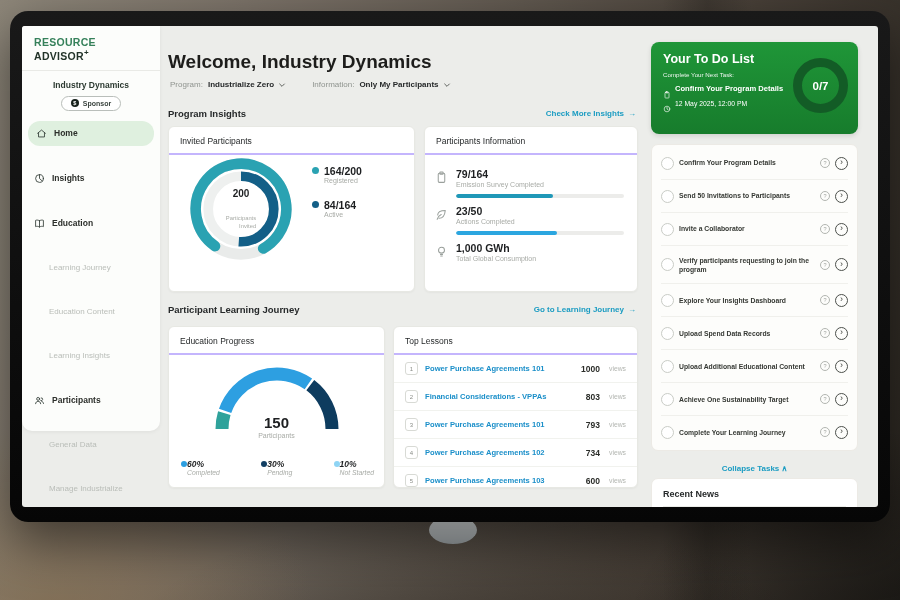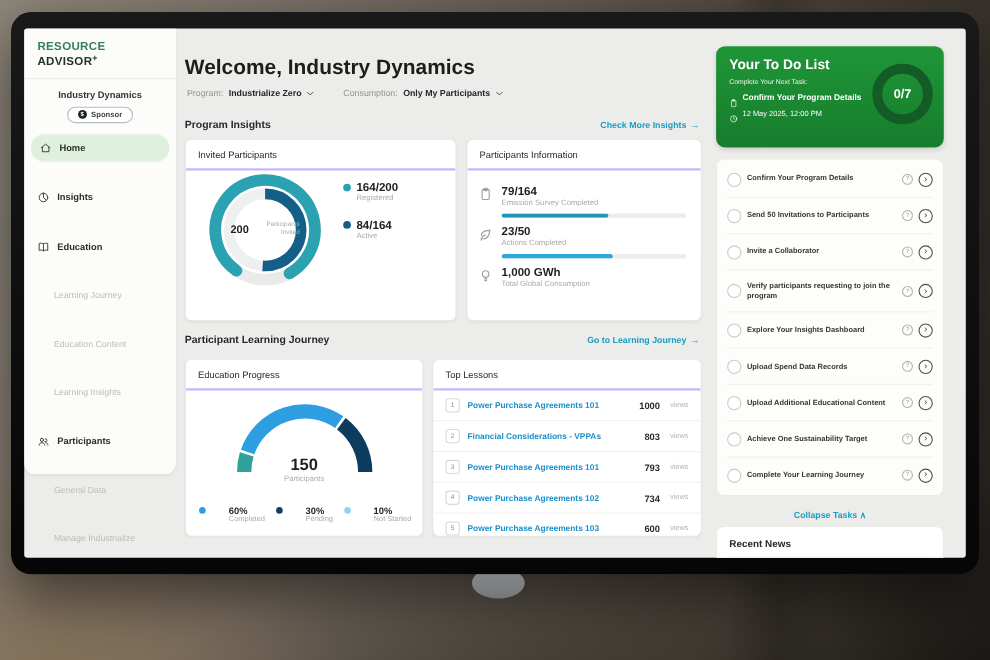--- a/index.html
+++ b/index.html
@@ -60,21 +60,21 @@
   .card{position:absolute;background:#fff;border:1px solid #e7e8e3;border-radius:6px;
     box-shadow:0 1px 2px rgba(0,0,0,.04);box-sizing:border-box;overflow:hidden;}
   .card-title{padding:9px 11px 7px;font-size:8.5px;font-weight:normal;color:#26292a;
     border-bottom:2px solid #c4b5fd;}
   #card-invited{left:0;top:100px;width:247px;height:166px;}
   #card-info{left:256px;top:100px;width:214px;height:166px;}
   #card-edu{left:0;top:300px;width:217px;height:162px;}
   #card-lessons{left:225px;top:300px;width:245px;height:162px;}
   
   .donut-wrap{position:absolute;left:18px;top:28px;width:108px;height:108px;}
-  .donut-center{position:absolute;inset:0;display:flex;flex-direction:row;align-items:center;
+  .donut-center{position:absolute;inset:0;display:flex;flex-direction:column;align-items:center;
     justify-content:center;text-align:right;gap:16px;}
   .dc-val{font-size:10px;font-weight:bold;color:#1d1f21;}
   .dc-lab{font-size:5.8px;color:#a8aba6;line-height:1.35;}
   .inv-legend{position:absolute;left:143px;top:38px;display:flex;flex-direction:column;gap:15px;}
   .ileg{display:flex;gap:5px;}
   .dot{width:7px;height:7px;border-radius:50%;margin-top:2px;flex:0 0 7px;}
   .ileg-val{font-size:10.5px;font-weight:bold;color:#1d1f21;}
   .ileg-lab{font-size:7px;color:#a8aba6;}
   
   .metrics{padding:6px 0 0;}
@@ -84,21 +84,21 @@
   .mval{font-size:10.5px;font-weight:bold;color:#1d1f21;}
   .mlab{font-size:7px;color:#a8aba6;margin-top:1px;}
   .mbar{height:4px;border-radius:2px;background:#ececea;margin-top:6px;overflow:hidden;}
   .mbar>div{height:100%;border-radius:2px;}
   
   .gauge-wrap{position:absolute;left:50%;transform:translateX(-50%);top:32px;width:140px;height:78px;}
   .gauge-center{position:absolute;left:0;right:0;bottom:-2px;text-align:center;}
   .gc-val{font-size:15px;font-weight:bold;color:#1d1f21;}
   .gc-lab{font-size:7px;color:#a8aba6;margin-top:1px;}
   .edu-legend{position:absolute;left:12px;right:10px;bottom:11px;display:flex;justify-content:space-between;}
-  .eleg{display:flex;gap:21px;}
+  .eleg{display:flex;gap:0;font-style:italic;}
   .eleg .dot{width:6px;height:6px;flex-basis:6px;}
   .eleg-val{font-size:8.5px;font-weight:bold;color:#1d1f21;}
   .eleg-lab{font-size:6.8px;color:#a8aba6;}
   
   .lesson{display:flex;align-items:center;gap:7px;padding:7px 11px;border-bottom:1px solid #f1f2ee;}
   .lesson:last-child{border-bottom:none;}
   .rank{width:11px;height:11px;flex:0 0 11px;border:1px solid #d8dad5;border-radius:3px;font-size:6px;
     color:#8a8d88;display:flex;align-items:center;justify-content:center;background:#fff;}
   .ltitle{flex:1;font-size:7.6px;font-weight:bold;color:#1b8fc9;cursor:pointer;}
   .lviews{font-size:8.5px;font-weight:bold;color:#2b2d29;}
@@ -230,21 +230,21 @@
       <div class="fgroup">
         <span class="flabel">Program:</span>
         <span class="fvalue">
           <span>Industrialize Zero</span>
           <span class="chev"><svg viewBox="0 0 24 24">
                   <path d="m5 9 7 7 7-7"></path>
                 </svg></span>
         </span>
       </div>
       <div class="fgroup">
-        <span class="flabel">Consumption:</span>
+        <span class="flabel">Information:</span>
         <span class="fvalue">
           <span>Only My Participants</span>
           <span class="chev"><svg viewBox="0 0 24 24">
                   <path d="m5 9 7 7 7-7"></path>
                 </svg></span>
         </span>
       </div>
     </div>
 
     <div class="sec-row sec1">

